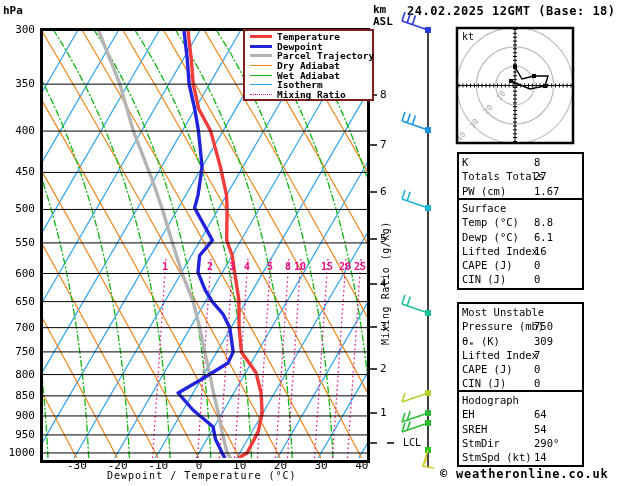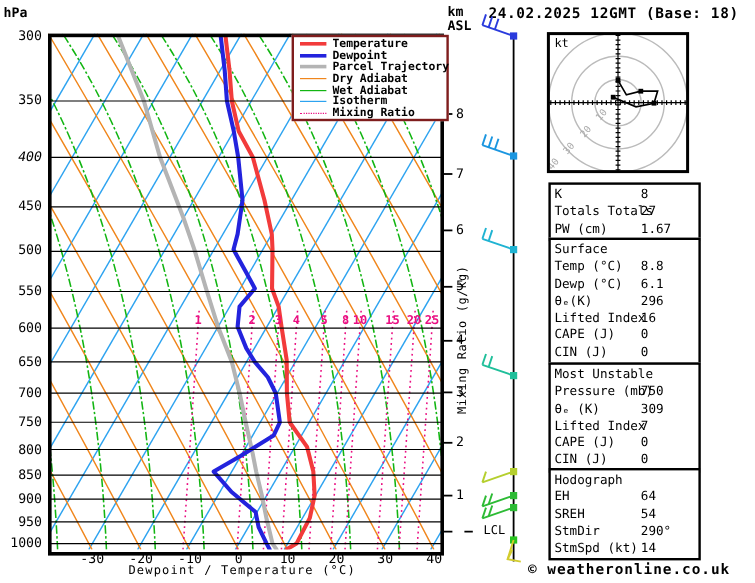--- a/index.html
+++ b/index.html
@@ -305,21 +305,21 @@
       </div>
       <div class="lrow">
         <span class="lswatch" style="border-top: 1.5px dotted rgb(234, 15, 130);"></span>
         <span class="llab">Mixing Ratio</span>
       </div>
     </div>
 
   <div class="abs" style="left:0;top:0;width:629px;height:362px;pointer-events:none;" id="labelLayer">
       <span class="abs plabel" style="left: 5px; top: 23px;">300</span>
       <span class="abs plabel" style="left: 5px; top: 77.1531px;">350</span>
-      <span class="abs plabel" style="left: 5px; top: 124.063px; font-style: italic;">400</span>
+      <span class="abs plabel" style="left: 5px; top: 124.063px;">400</span>
       <span class="abs plabel" style="left: 5px; top: 165.44px;">450</span>
       <span class="abs plabel" style="left: 5px; top: 202.453px;">500</span>
       <span class="abs plabel" style="left: 5px; top: 235.936px;">550</span>
       <span class="abs plabel" style="left: 5px; top: 266.503px;">600</span>
       <span class="abs plabel" style="left: 5px; top: 294.622px;">650</span>
       <span class="abs plabel" style="left: 5px; top: 320.656px;">700</span>
       <span class="abs plabel" style="left: 5px; top: 344.893px;">750</span>
       <span class="abs plabel" style="left: 5px; top: 367.565px;">800</span>
       <span class="abs plabel" style="left: 5px; top: 388.863px;">850</span>
       <span class="abs plabel" style="left: 5px; top: 408.942px;">900</span>
@@ -366,24 +366,20 @@
       <div class="ptitle">Surface</div>
       <div class="prow">
         <span class="plab2">Temp (°C)</span>
         <span class="pval">8.8</span>
       </div>
       <div class="prow">
         <span class="plab2">Dewp (°C)</span>
         <span class="pval">6.1</span>
       </div>
       <div class="prow">
-        <span class="plab2">θₑ(K)</span>
-        <span class="pval">296</span>
-      </div>
-      <div class="prow">
         <span class="plab2">Lifted Index</span>
         <span class="pval">16</span>
       </div>
       <div class="prow">
         <span class="plab2">CAPE (J)</span>
         <span class="pval">0</span>
       </div>
       <div class="prow">
         <span class="plab2">CIN (J)</span>
         <span class="pval">0</span>

